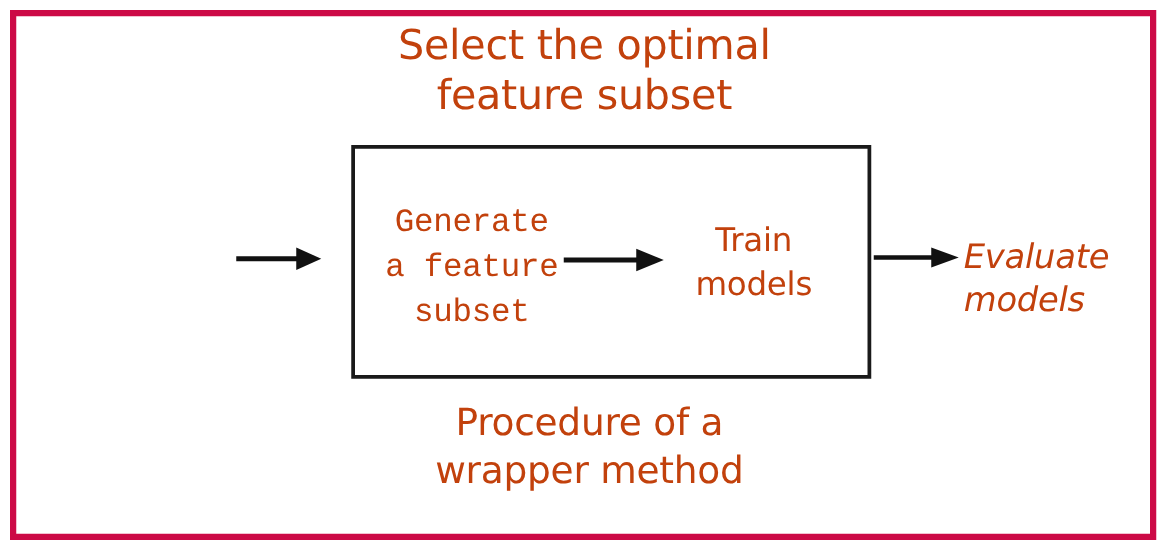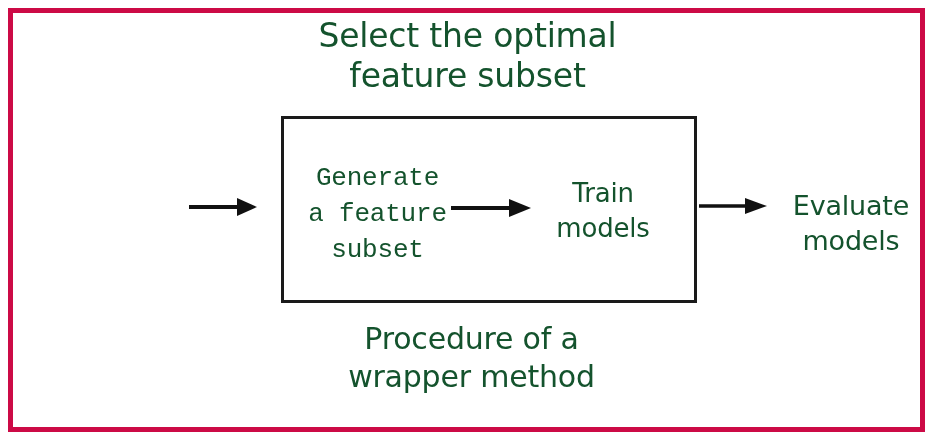--- a/index.html
+++ b/index.html
@@ -28,21 +28,21 @@
     width: 917px;
     height: 424px;
     box-sizing: border-box;
     border: 5px solid #cc0a46;
     background: #ffffff;
   }
 
   
   .txt {
     position: absolute;
-    color: #14532d;
+    color: #c2410c;
     font-family: "DejaVu Sans", sans-serif;
     font-weight: 400;
     white-space: pre-line;
     line-height: 1.18;
     letter-spacing: -0.2px;
   }
 
   
   .diagram-title {
     left: 0;
@@ -70,23 +70,24 @@
     width: 175px;
     text-align: left;
     font-size: 27px;
     line-height: 1.28;
   }
 
   .label-evaluate {
     left: 771px;
     top: 189px;
     width: 160px;
-    text-align: center;
+    text-align: left;
     font-size: 27px;
     line-height: 1.28;
+    font-style: italic;
   }
 
   
   .inner-box {
     position: absolute;
     left: 281px;
     top: 116px;
     width: 416px;
     height: 187px;
     box-sizing: border-box;

